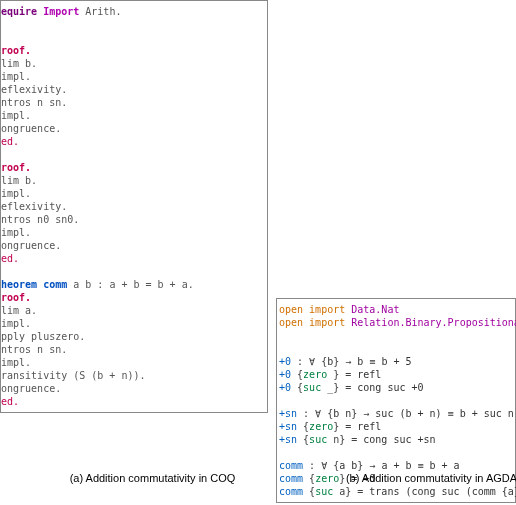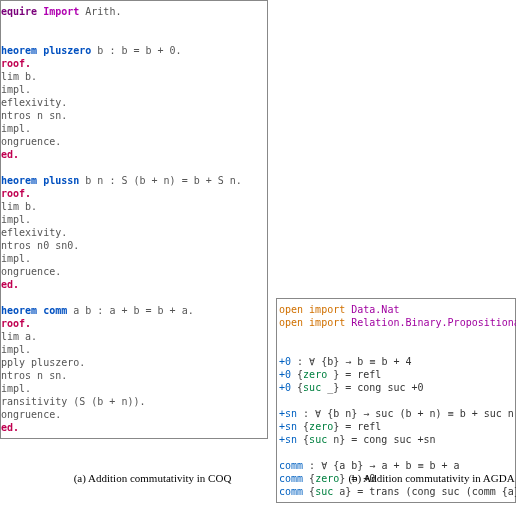--- a/index.html
+++ b/index.html
@@ -36,65 +36,63 @@
     border: 1px solid #888;
     padding: 4px 2px 4px 2px;
   }
   .code-line {
     white-space: pre;
     line-height: 13px;
     font-size: 10px;
   }
   .caption {
     position: absolute;
-    font-family: Liberation Serif, serif;
+    font-family: Liberation Sans, sans-serif;
     font-size: 11px;
     text-align: center;
     padding-left: 37px;
   }
   .caption-a { left: 0; top: 472px; width: 268px; }
   .caption-b { left: 276px; top: 472px; width: 274px; }
 
   
   .cq-kw   { color: #7a007a; font-weight: bold; }
   .cq-kw2  { color: #b000b0; font-weight: bold; }
   .cq-sec  { color: #7a007a; font-weight: bold; }
   .cq-thm  { color: #0050c0; font-weight: bold; }
   .cq-proof{ color: #c00050; font-weight: bold; }
-  .cq-qed  { color: #c00050; font-weight: bold; }
+  .cq-qed  { color: #c00050; font-weight: normal; }
   .cq-body { color: #555555; }
   .cq-punct{ color: #555555; }
 
   
   .ag-kw   { color: #d07000; }
   .ag-mod  { color: #a000a0; }
   .ag-id   { color: #0060c0; }
   .ag-con  { color: #008040; }
   .ag-punct{ color: #404040; }
   .ag-body { color: #333333; }
 </style>
 </head>
 <body>
 
 <div class="figure">
   <div class="panel panel-coq" id="coq-panel">
       <div class="code-line"><span class="cq-kw">equire</span><span class="cq-punct"> </span><span class="cq-kw2">Import</span><span class="cq-punct"> </span><span class="cq-body">Arith.</span></div>
       <div class="code-line">&nbsp;</div>
       <div class="code-line">&nbsp;</div>
-      <div class="code-line"><span class="cq-thm">heorem</span><span class="cq-punct"> </span><span class="cq-thm">pluszero</span><span class="cq-body"> b : b = b + 0.</span></div>
       <div class="code-line"><span class="cq-proof">roof.</span></div>
       <div class="code-line"><span class="cq-body">lim b.</span></div>
       <div class="code-line"><span class="cq-body">impl.</span></div>
       <div class="code-line"><span class="cq-body">eflexivity.</span></div>
       <div class="code-line"><span class="cq-body">ntros n sn.</span></div>
       <div class="code-line"><span class="cq-body">impl.</span></div>
       <div class="code-line"><span class="cq-body">ongruence.</span></div>
       <div class="code-line"><span class="cq-qed">ed.</span></div>
       <div class="code-line">&nbsp;</div>
-      <div class="code-line"><span class="cq-thm">heorem</span><span class="cq-punct"> </span><span class="cq-thm">plussn</span><span class="cq-body"> b n : S (b + n) = b + S n.</span></div>
       <div class="code-line"><span class="cq-proof">roof.</span></div>
       <div class="code-line"><span class="cq-body">lim b.</span></div>
       <div class="code-line"><span class="cq-body">impl.</span></div>
       <div class="code-line"><span class="cq-body">eflexivity.</span></div>
       <div class="code-line"><span class="cq-body">ntros n0 sn0.</span></div>
       <div class="code-line"><span class="cq-body">impl.</span></div>
       <div class="code-line"><span class="cq-body">ongruence.</span></div>
       <div class="code-line"><span class="cq-qed">ed.</span></div>
       <div class="code-line">&nbsp;</div>
       <div class="code-line"><span class="cq-thm">heorem</span><span class="cq-punct"> </span><span class="cq-thm">comm</span><span class="cq-body"> a b : a + b = b + a.</span></div>
@@ -106,21 +104,21 @@
       <div class="code-line"><span class="cq-body">impl.</span></div>
       <div class="code-line"><span class="cq-body">ransitivity (S (b + n)).</span></div>
       <div class="code-line"><span class="cq-body">ongruence.</span></div>
       <div class="code-line"><span class="cq-qed">ed.</span></div>
     </div>
   <div class="panel panel-agda" id="agda-panel">
       <div class="code-line"><span class="ag-kw">open import</span><span class="ag-punct"> </span><span class="ag-mod">Data.Nat</span></div>
       <div class="code-line"><span class="ag-kw">open import</span><span class="ag-punct"> </span><span class="ag-mod">Relation.Binary.PropositionalEquality</span></div>
       <div class="code-line">&nbsp;</div>
       <div class="code-line">&nbsp;</div>
-      <div class="code-line"><span class="ag-id">+0</span><span class="ag-punct"> : ∀ {</span><span class="ag-body">b</span><span class="ag-punct">} → </span><span class="ag-body">b ≡ b + 4</span></div>
+      <div class="code-line"><span class="ag-id">+0</span><span class="ag-punct"> : ∀ {</span><span class="ag-body">b</span><span class="ag-punct">} → </span><span class="ag-body">b ≡ b + 5</span></div>
       <div class="code-line"><span class="ag-id">+0</span><span class="ag-punct"> {</span><span class="ag-con">zero</span><span class="ag-punct"> } = </span><span class="ag-body">refl</span></div>
       <div class="code-line"><span class="ag-id">+0</span><span class="ag-punct"> {</span><span class="ag-con">suc</span><span class="ag-punct"> _} = </span><span class="ag-body">cong suc +0</span></div>
       <div class="code-line">&nbsp;</div>
       <div class="code-line"><span class="ag-id">+sn</span><span class="ag-punct"> : ∀ {</span><span class="ag-body">b n</span><span class="ag-punct">} → </span><span class="ag-body">suc (b + n) ≡ b + suc n</span></div>
       <div class="code-line"><span class="ag-id">+sn</span><span class="ag-punct"> {</span><span class="ag-con">zero</span><span class="ag-punct">} = </span><span class="ag-body">refl</span></div>
       <div class="code-line"><span class="ag-id">+sn</span><span class="ag-punct"> {</span><span class="ag-con">suc</span><span class="ag-punct"> n} = </span><span class="ag-body">cong suc +sn</span></div>
       <div class="code-line">&nbsp;</div>
       <div class="code-line"><span class="ag-id">comm</span><span class="ag-punct"> : ∀ {</span><span class="ag-body">a b</span><span class="ag-punct">} → </span><span class="ag-body">a + b ≡ b + a</span></div>
       <div class="code-line"><span class="ag-id">comm</span><span class="ag-punct"> {</span><span class="ag-con">zero</span><span class="ag-punct">} = </span><span class="ag-body">+0</span></div>
       <div class="code-line"><span class="ag-id">comm</span><span class="ag-punct"> {</span><span class="ag-con">suc</span><span class="ag-punct"> a} = </span><span class="ag-body">trans (cong suc (comm {a})) +sn</span></div>

